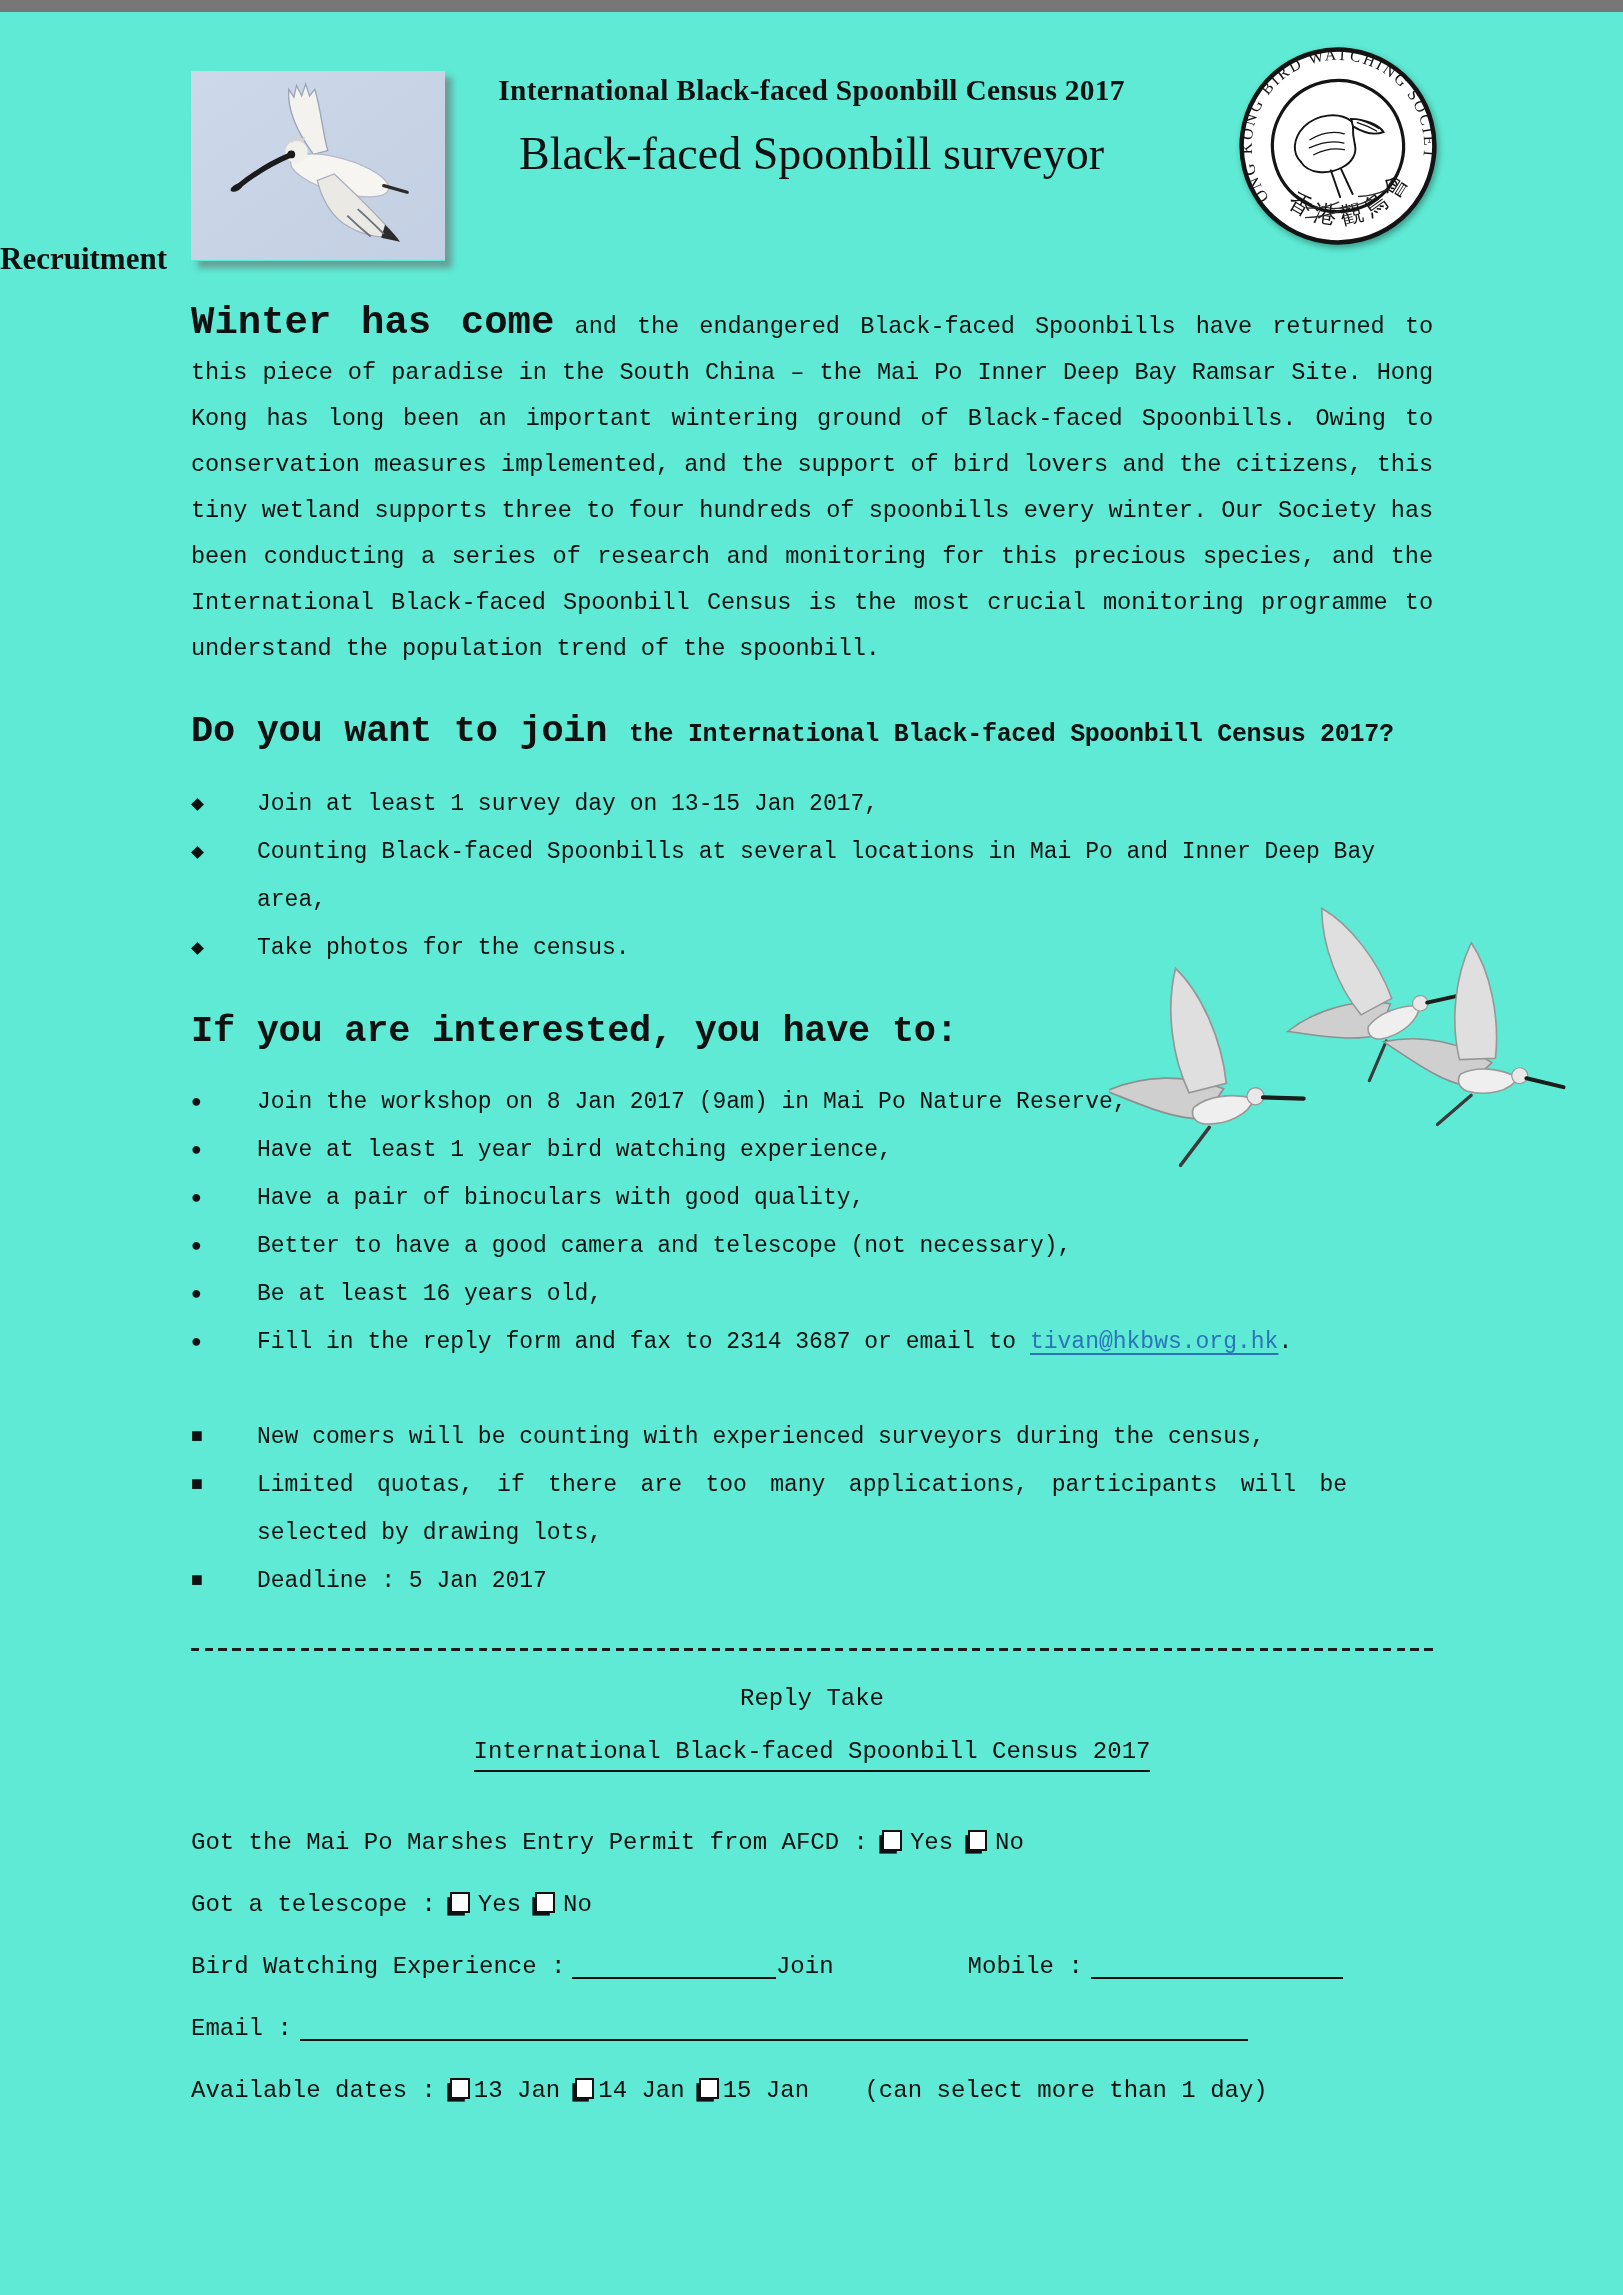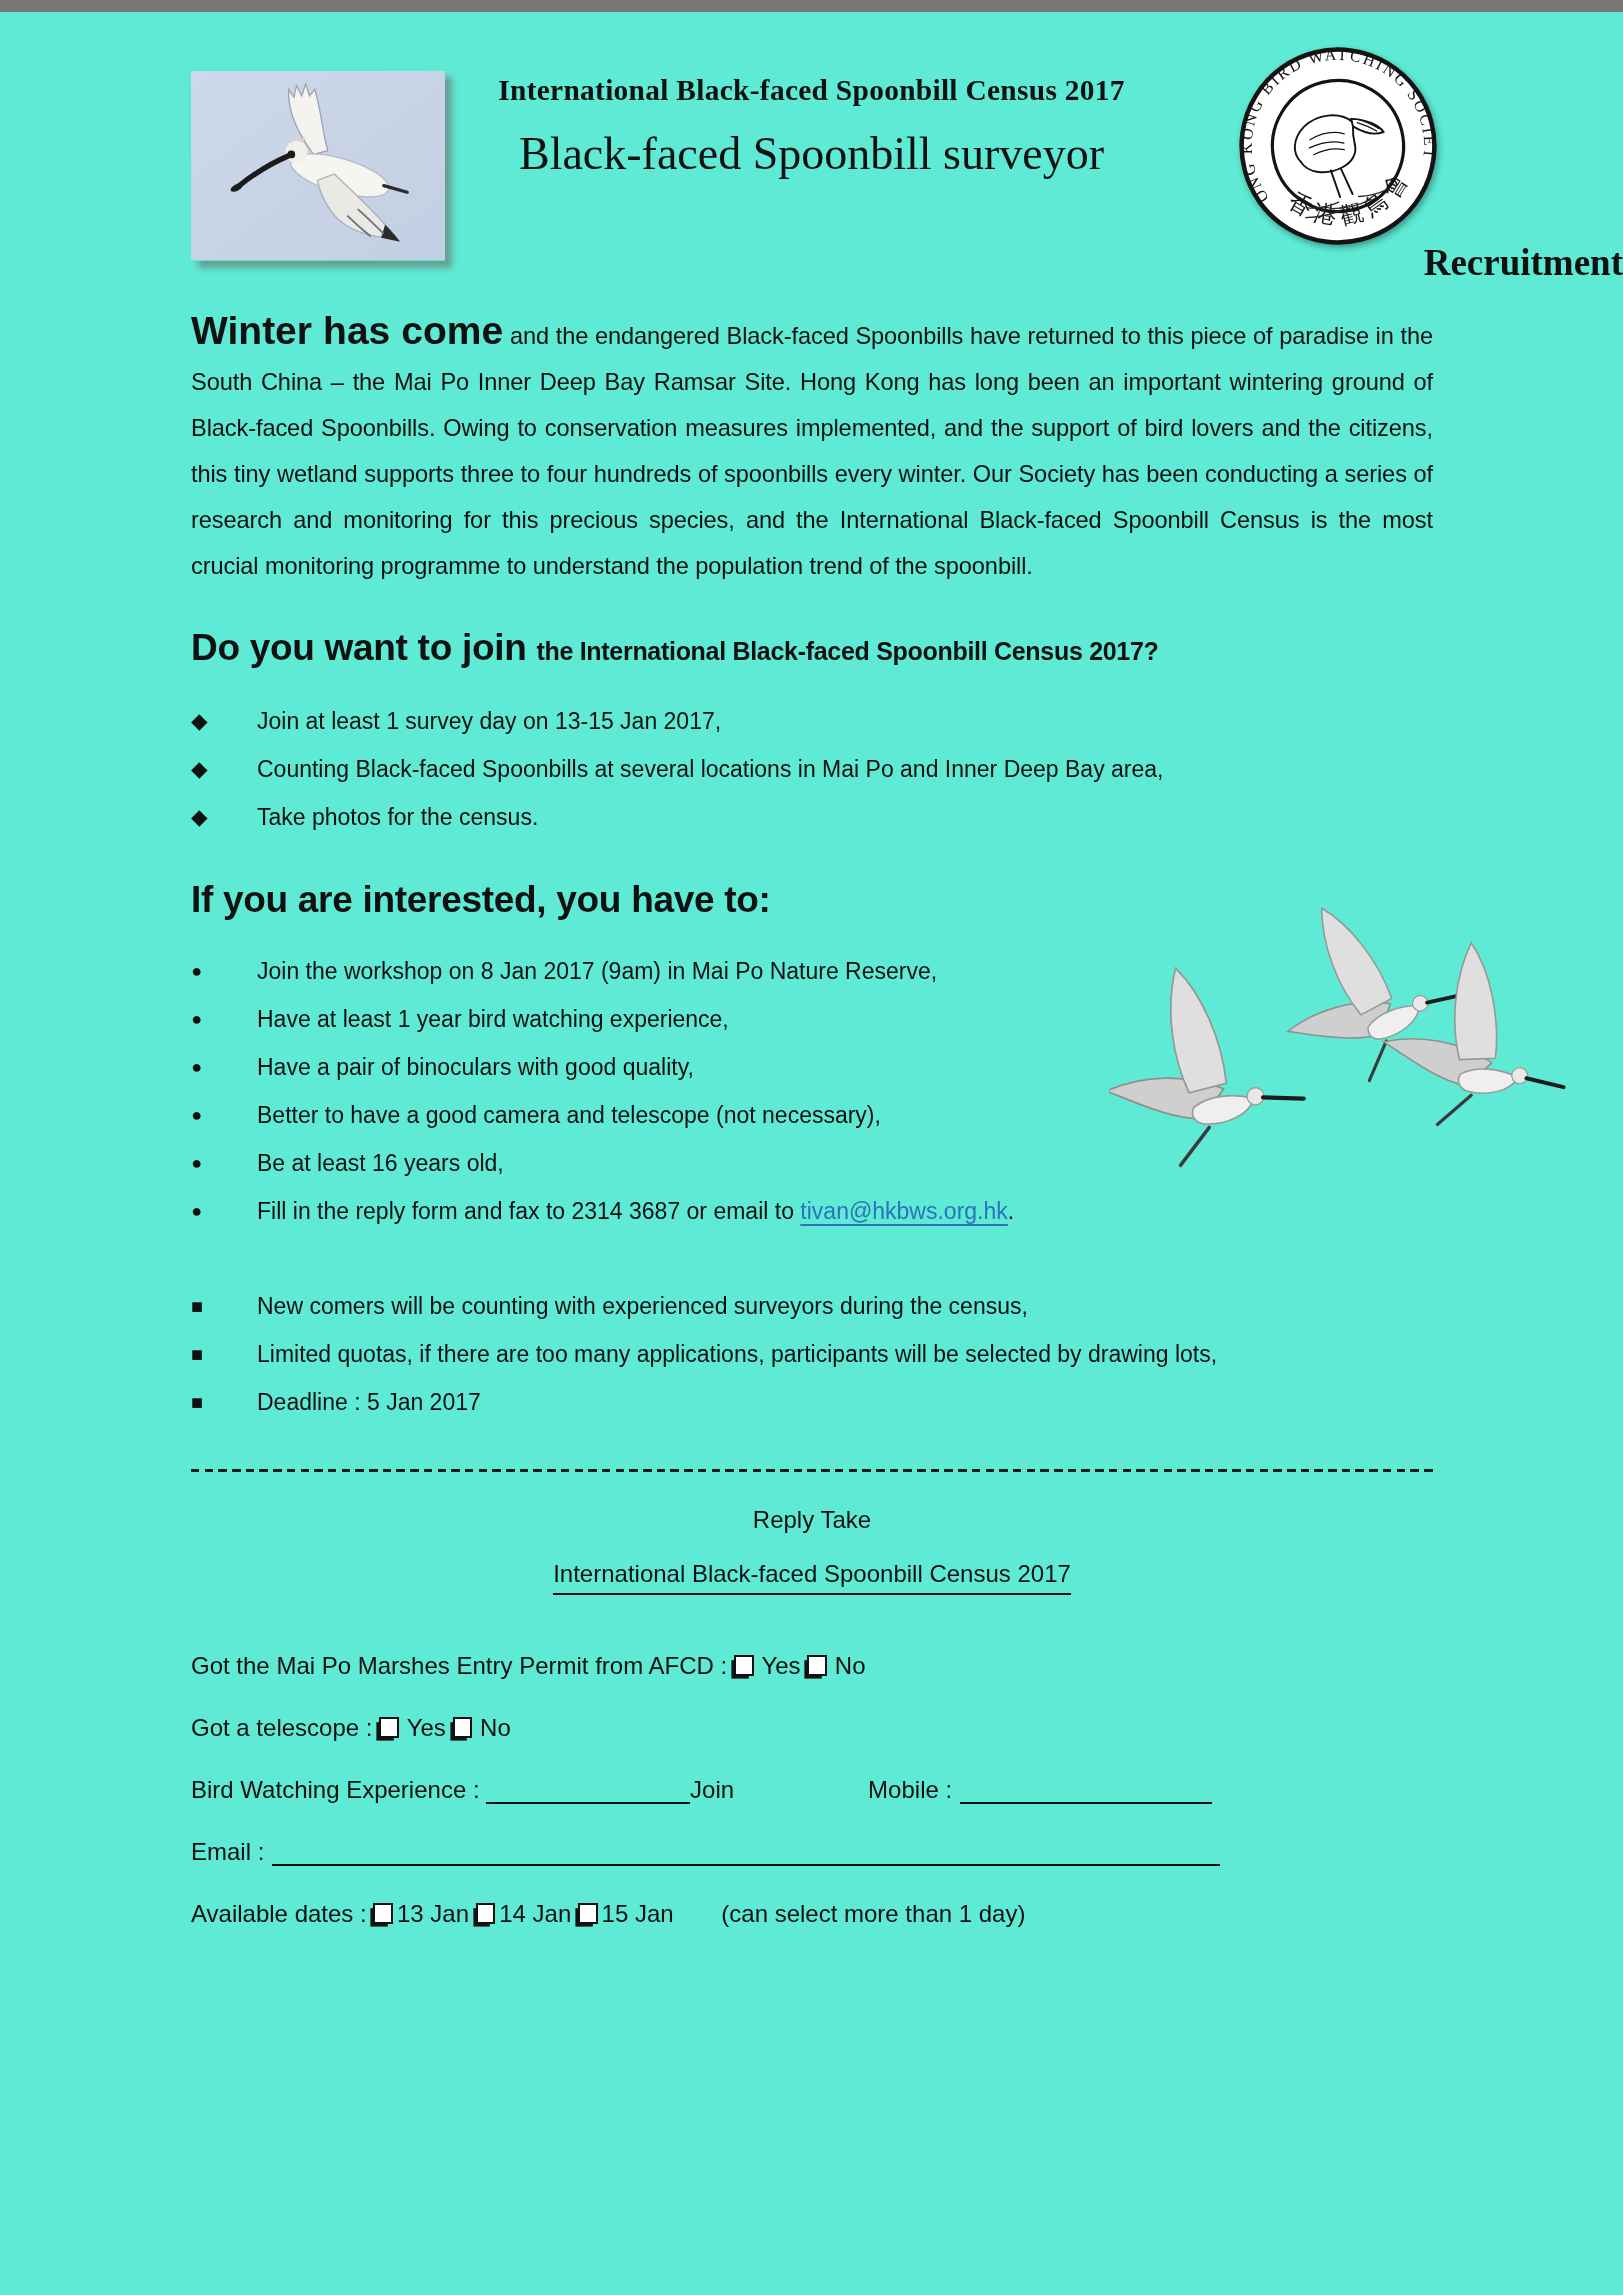--- a/index.html
+++ b/index.html
@@ -18,35 +18,35 @@
     position:absolute;left:0;right:0;top:62px;text-align:center;
     font-family:"Liberation Serif","DejaVu Serif",serif;
     font-size:29.4px;font-weight:bold;letter-spacing:0.3px;
   }
   .doc-title{
     position:absolute;left:0;right:0;top:115px;text-align:center;
     font-family:"Liberation Serif","DejaVu Serif",serif;
     font-size:46px;font-weight:normal;
   }
   .recruitment{
-    position:absolute;left:0;right:0;top:229px;text-align:right;
+    position:absolute;left:0;right:0;top:229px;text-align:left;
     font-family:"Liberation Serif","DejaVu Serif",serif;
-    font-size:37px;font-weight:bold;
+    font-size:31px;font-weight:bold;
   }
   .logo{position:absolute;left:1232px;top:27.5px;width:212px;height:212px;}
   .logo svg{display:block;width:100%;height:100%;filter:drop-shadow(2.6px 3.3px 3.3px rgba(0,0,0,.35));}
   .ring-text{font-family:"Liberation Serif","DejaVu Serif",serif;font-size:25px;letter-spacing:3.5px;fill:#151515;}
   .ring-text-zh{font-family:"DejaVu Sans",sans-serif;font-size:36px;letter-spacing:10px;fill:#151515;}
 
   
   .birds{position:absolute;left:1109px;top:851px;width:468px;height:373px;z-index:0;}
   .birds svg{display:block;width:100%;height:100%;}
 
   
-  .content{position:absolute;left:191px;top:296px;width:1242px;z-index:1;}
+  .content{position:absolute;left:191px;top:288px;width:1242px;z-index:1;font-family:Liberation Mono, monospace;}
   .intro{
     margin:0 0 38px 0;text-align:justify;
     font-size:23.6px;line-height:46px;letter-spacing:-0.1px;
   }
   .intro .lead{font-size:39px;font-weight:bold;letter-spacing:0;}
   .h-join{margin:0 0 27.5px 0;font-weight:bold;font-size:37px;letter-spacing:-0.3px;}
   .h-join .small{font-size:25px;}
   .h-req{margin:38px 0 26px 0;font-weight:bold;font-size:37px;letter-spacing:-0.3px;}
   ul.blist{list-style:none;margin:0;padding:0;}
   ul.blist li{display:flex;align-items:flex-start;font-size:23px;line-height:48px;margin:0;}

